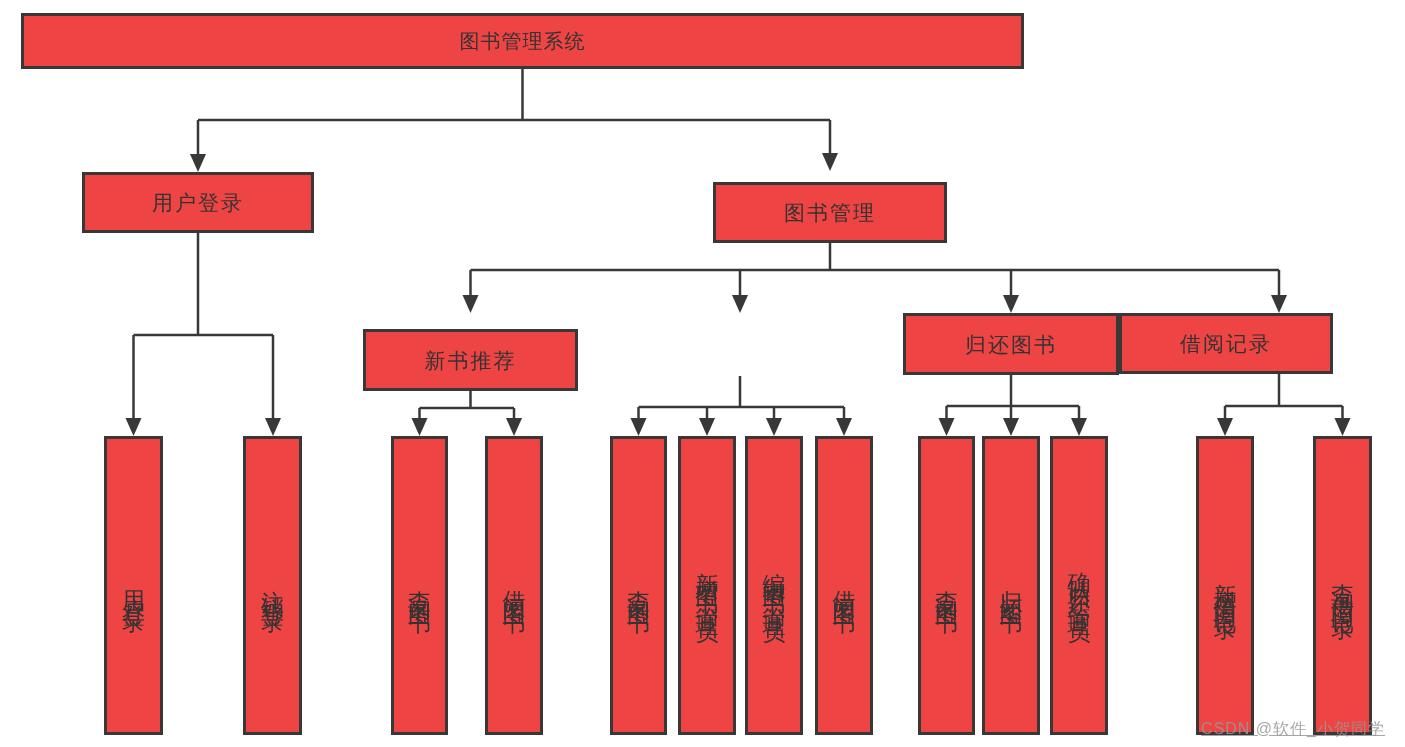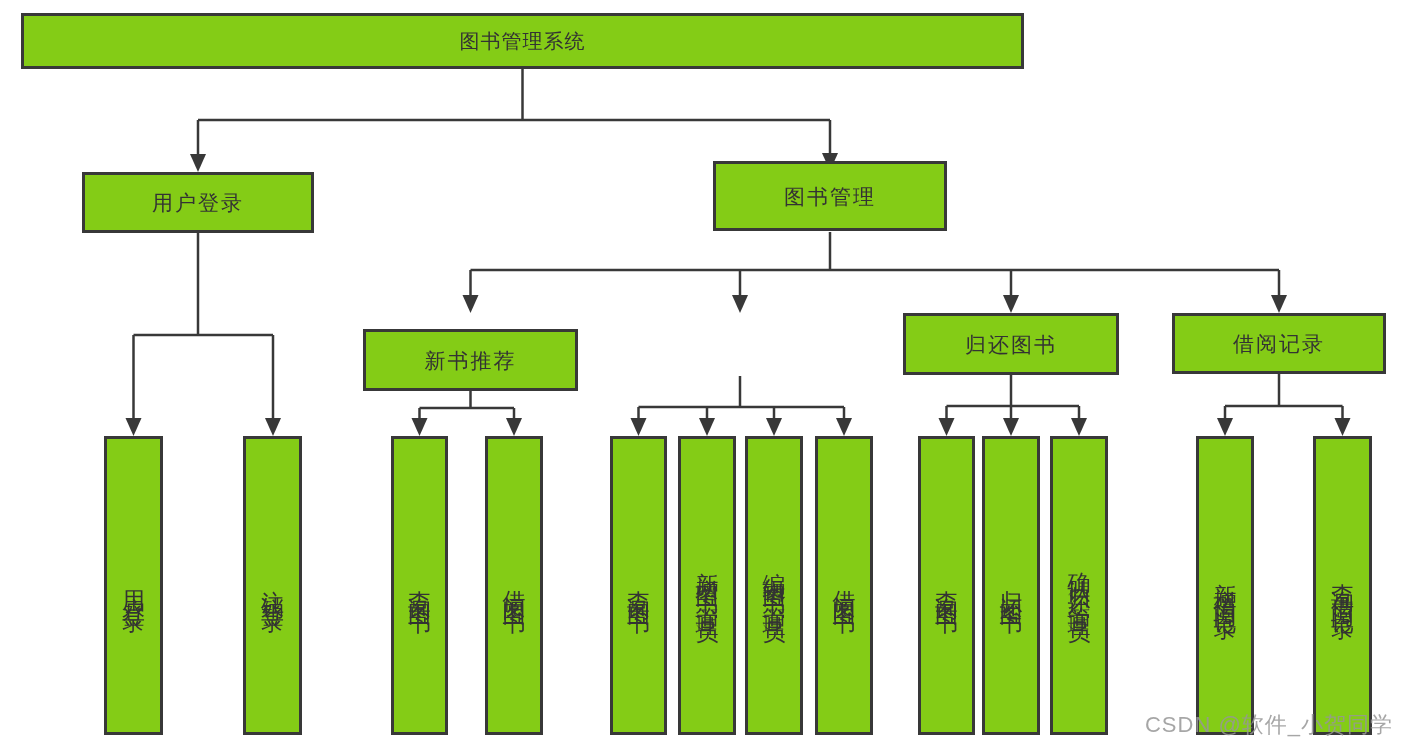--- a/index.html
+++ b/index.html
@@ -17,21 +17,21 @@
   }
   .connectors {
     position: absolute;
     left: 0;
     top: 0;
     z-index: 1;
   }
   .node {
     position: absolute;
     box-sizing: border-box;
-    background: #84cc16;
+    background: #ef4444;
     border: 3px solid #383838;
     display: flex;
     align-items: center;
     justify-content: center;
     color: #333333;
     z-index: 2;
   }
   .node span {
     line-height: 1;
     white-space: nowrap;
@@ -40,27 +40,28 @@
   .lvl-mid span  { font-size: 21px; letter-spacing: 2px; }
   .leaf span {
     writing-mode: vertical-rl;
     text-orientation: mixed;
     font-size: 23px;
     letter-spacing: 7px;
     white-space: normal;
   }
   .watermark {
     position: absolute;
-    right: 12px;
+    right: 20px;
     bottom: 7px;
     z-index: 3;
-    font-size: 22px;
+    font-size: 16px;
     color: rgba(150, 150, 150, 0.85);
     letter-spacing: 1px;
     pointer-events: none;
+    text-decoration: underline;
   }
 </style>
 </head>
 <body>
 
 <div class="canvas">
 
   <svg class="connectors" width="1405" height="747" viewBox="0 0 1405 747">
     <g stroke="#383838" stroke-width="2.5" fill="none">
 
@@ -134,31 +135,31 @@
     </g>
   </svg>
 
   <div class="node lvl-top" style="left:21px; top:13px; width:1003px; height:56px">
     <span>图书管理系统</span>
   </div>
 
   <div class="node lvl-mid" style="left:82px; top:172px; width:232px; height:61px">
     <span>用户登录</span>
   </div>
-  <div class="node lvl-mid" style="left:713px; top:161px; width:234px; height:70px">
+  <div class="node lvl-mid" style="left:713px; top:182px; width:234px; height:61px">
     <span>图书管理</span>
   </div>
 
   <div class="node lvl-mid" style="left:363px; top:329px; width:215px; height:62px">
     <span>新书推荐</span>
   </div>
   <div class="node lvl-mid" style="left:903px; top:313px; width:216px; height:62px">
     <span>归还图书</span>
   </div>
-  <div class="node lvl-mid" style="left:1172px; top:313px; width:214px; height:61px">
+  <div class="node lvl-mid" style="left:1119px; top:313px; width:214px; height:61px">
     <span>借阅记录</span>
   </div>
 
   <div class="node leaf" style="left:104px; top:436px; width:59px; height:299px">
     <span>用户登录</span>
   </div>
   <div class="node leaf" style="left:243px; top:436px; width:59px; height:299px">
     <span>注销登录</span>
   </div>
 

